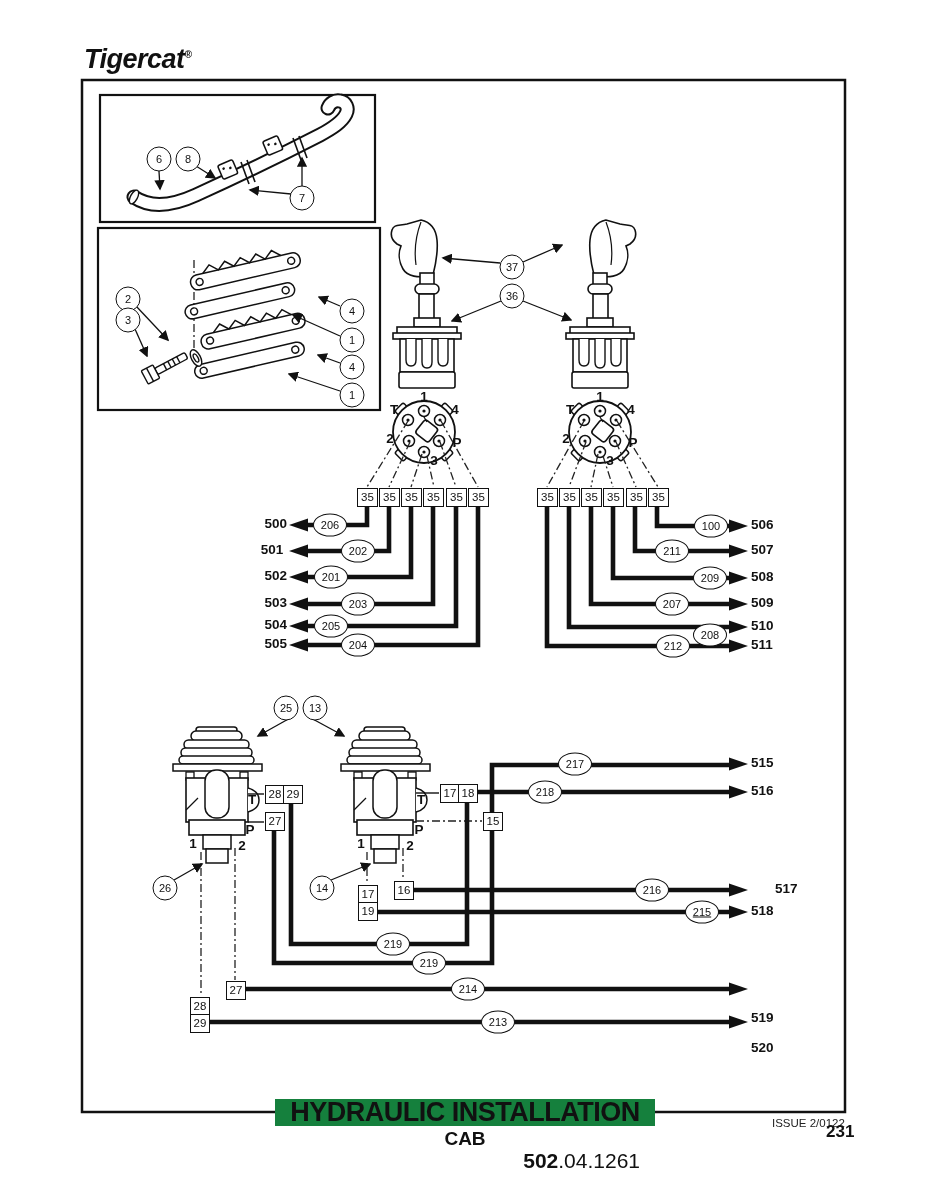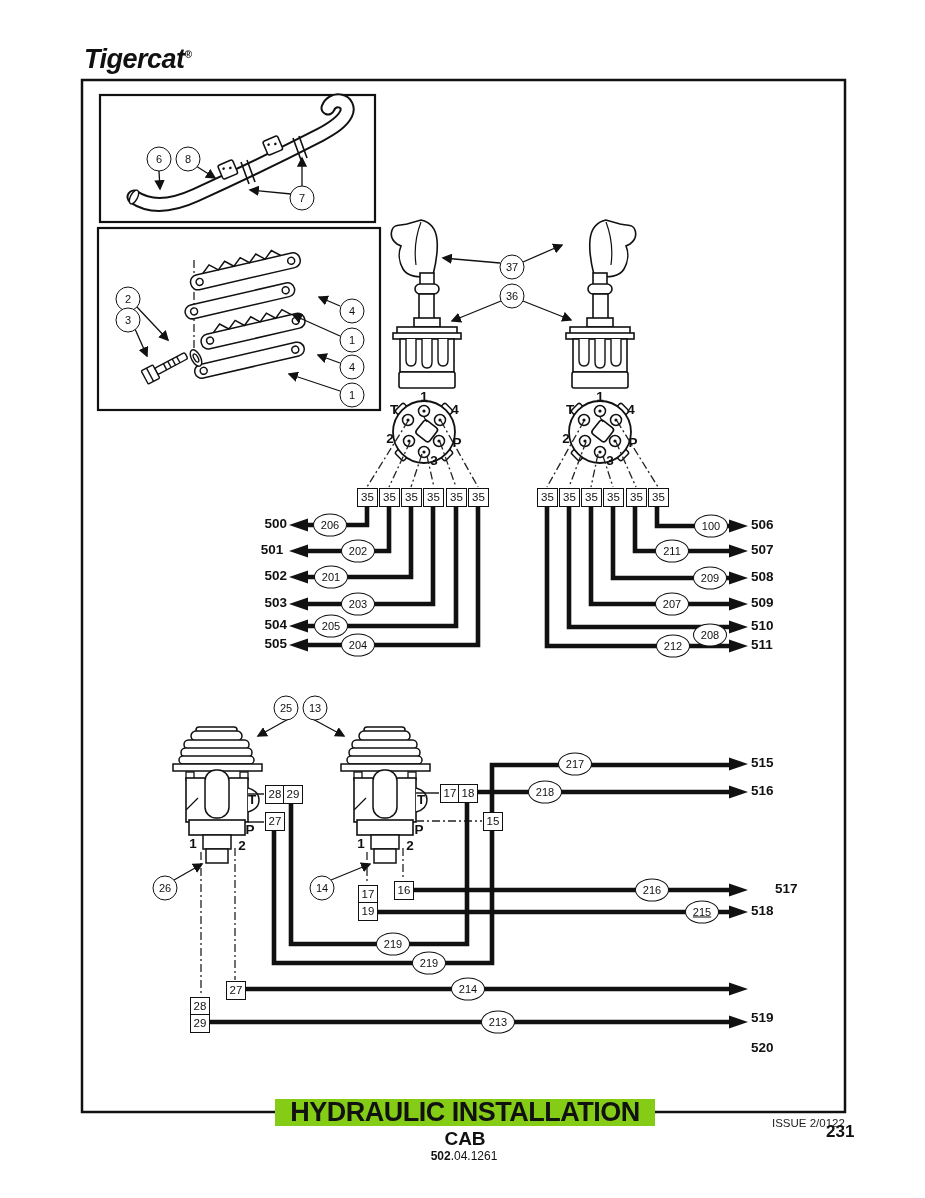--- a/index.html
+++ b/index.html
@@ -16,25 +16,25 @@
       font-size:11px;transform:translate(-50%,-50%);line-height:1;}
   
   .bx{position:absolute;width:21px;height:19px;border:1.9px solid #111;background:#fff;
       display:flex;align-items:center;justify-content:center;font-size:11.5px;
       box-sizing:border-box;line-height:1;}
   .bx.sm{width:20px;height:19px;}
   .num{position:absolute;font-weight:bold;font-size:13.5px;line-height:1;}
   .port{position:absolute;font-weight:bold;font-size:13.5px;line-height:1;transform:translate(-50%,-50%);}
   .brand{position:absolute;left:84px;top:44px;font-size:27px;font-weight:bold;letter-spacing:-0.5px;font-style:italic;}
   .brand sup{font-size:10px;}
-  .titleblock{position:absolute;left:275px;top:1099px;width:380px;text-align:center;background:#84cc16;
+  .titleblock{position:absolute;left:275px;top:1099px;width:380px;text-align:center;background:#15803d;
       font-size:27px;font-weight:bold;letter-spacing:-0.5px;line-height:1;}
   .cab{position:absolute;left:275px;top:1129px;width:380px;text-align:center;
       font-size:19px;font-weight:bold;line-height:1;}
-  .code{position:absolute;left:274px;top:1150px;width:380px;text-align:center;font-size:12px;line-height:1;}
+  .code{position:absolute;left:260px;top:1150px;width:380px;text-align:right;font-size:21px;line-height:1;}
   .issue{position:absolute;left:772px;top:1117px;font-size:11.5px;color:#222;}
   .pageno{position:absolute;left:826px;top:1122px;font-size:17px;font-weight:bold;}
 </style>
 </head>
 <body>
 
 <div class="page">
 
 <svg class="art" width="925" height="1198" viewBox="0 0 925 1198">
   <defs>

